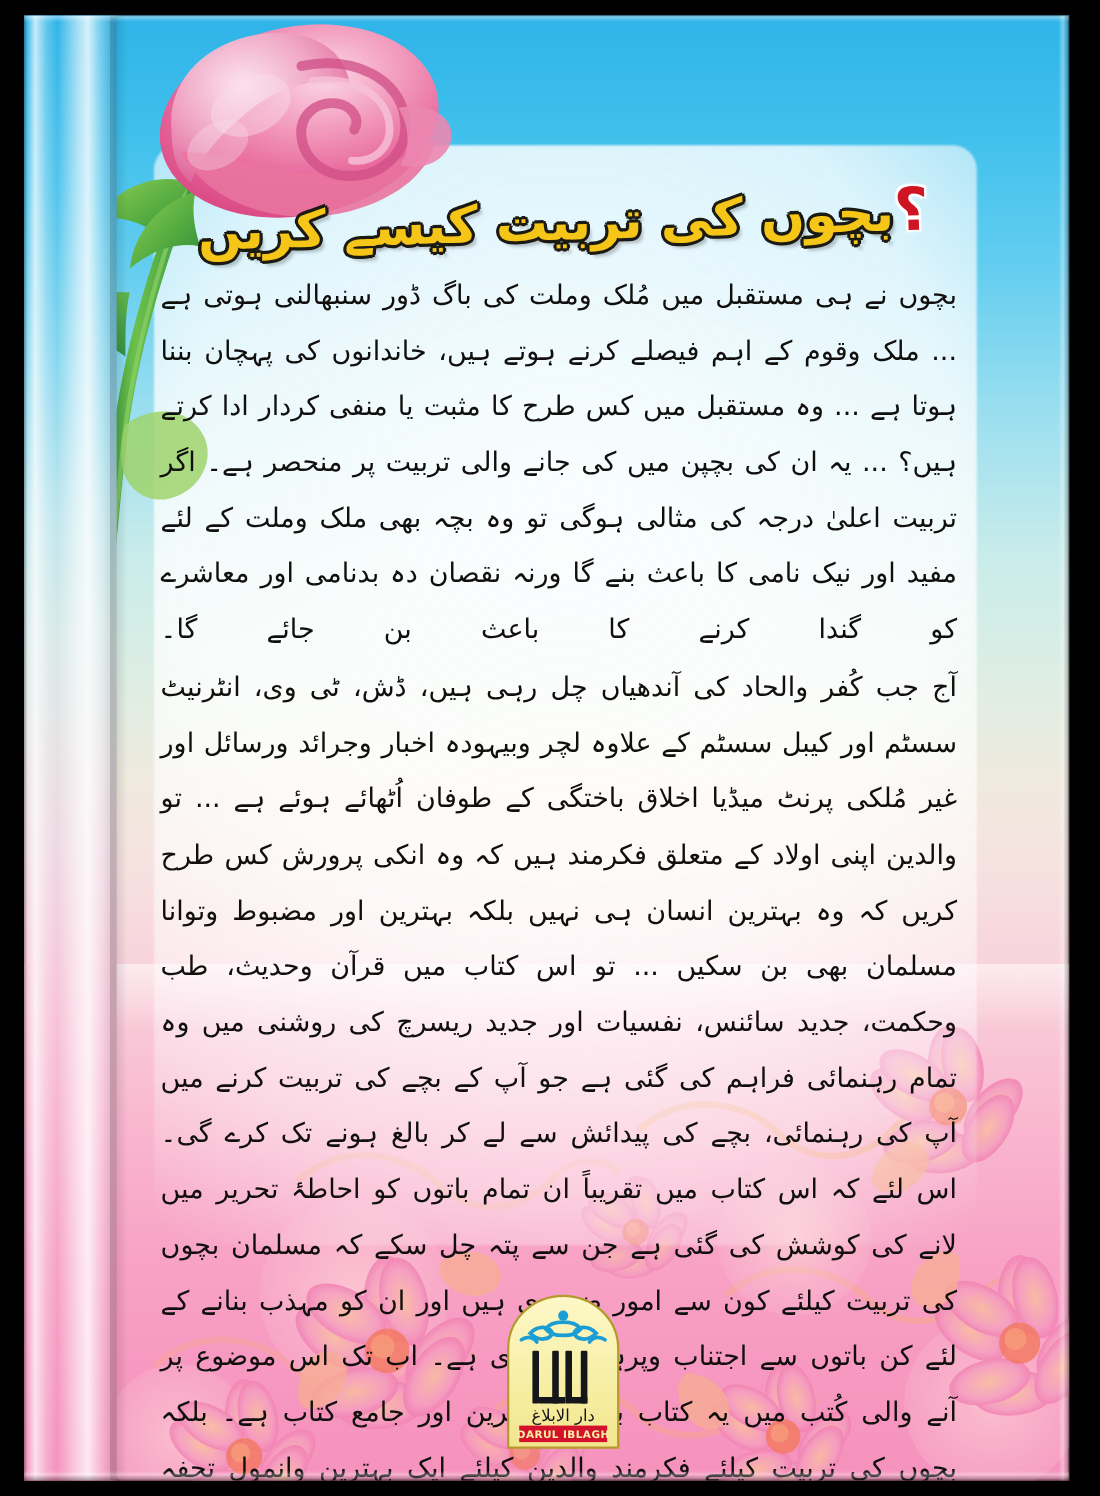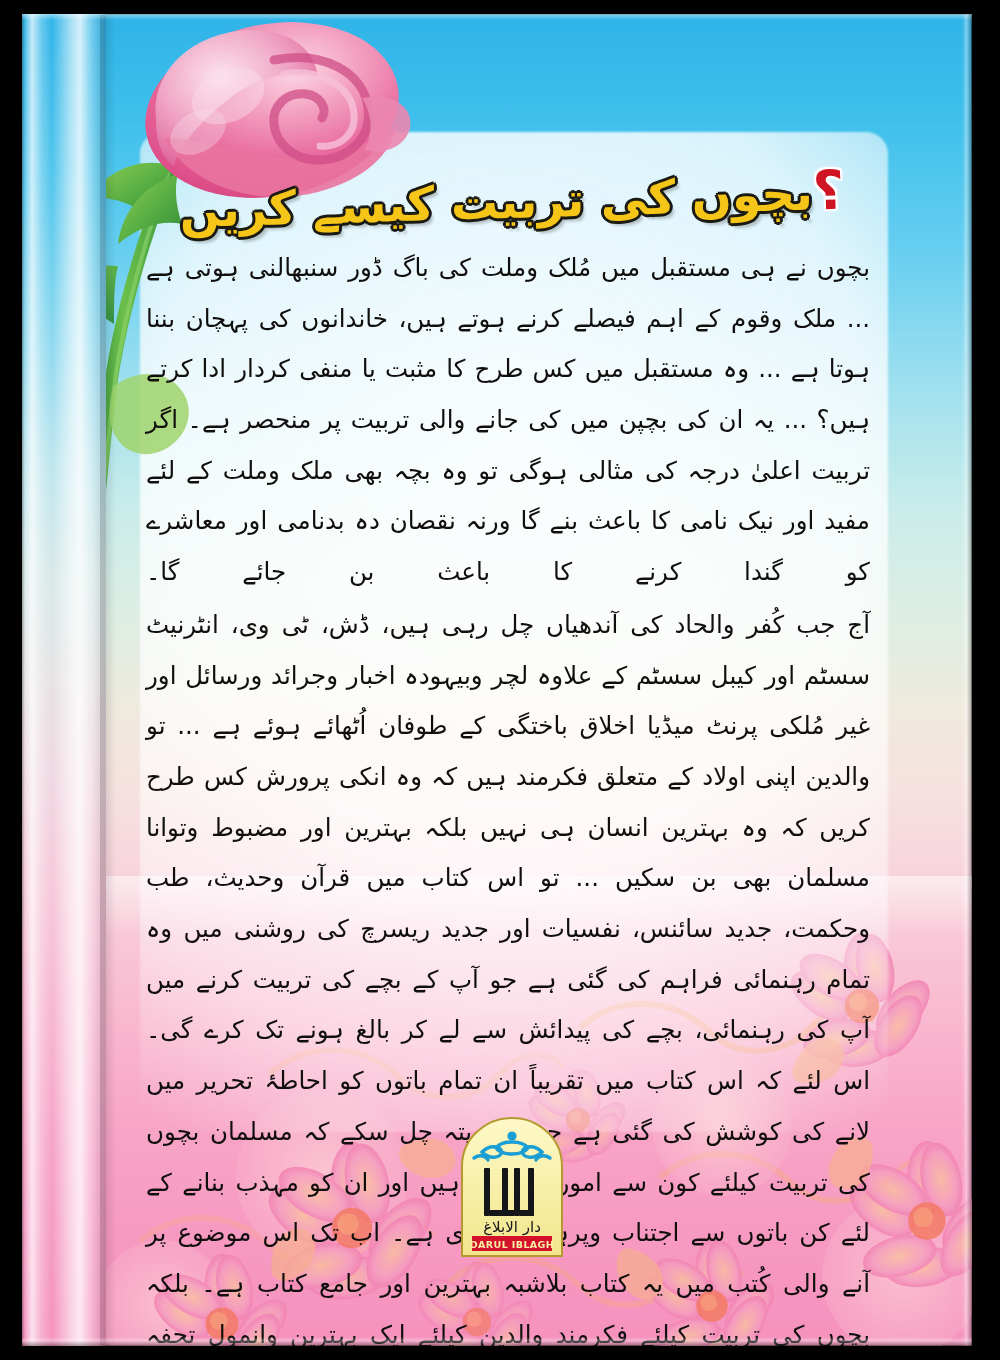--- a/index.html
+++ b/index.html
@@ -148,21 +148,21 @@
     text-align-last: justify;
     direction: rtl;
     padding: 0 10px 0 6px;
     word-spacing: 1px;
   }
   .body-text p { margin: 0 0 2px 0; }
 
   
   .logo {
     position: absolute;
-    left: 434px; top: 1100px;
+    left: 434px; top: 1160px;
     width: 112px; height: 146px;
     z-index: 35;
   }
   .logo svg { display:block; }
 </style>
 </head>
 <body>
 
 <div class="frame">
 

